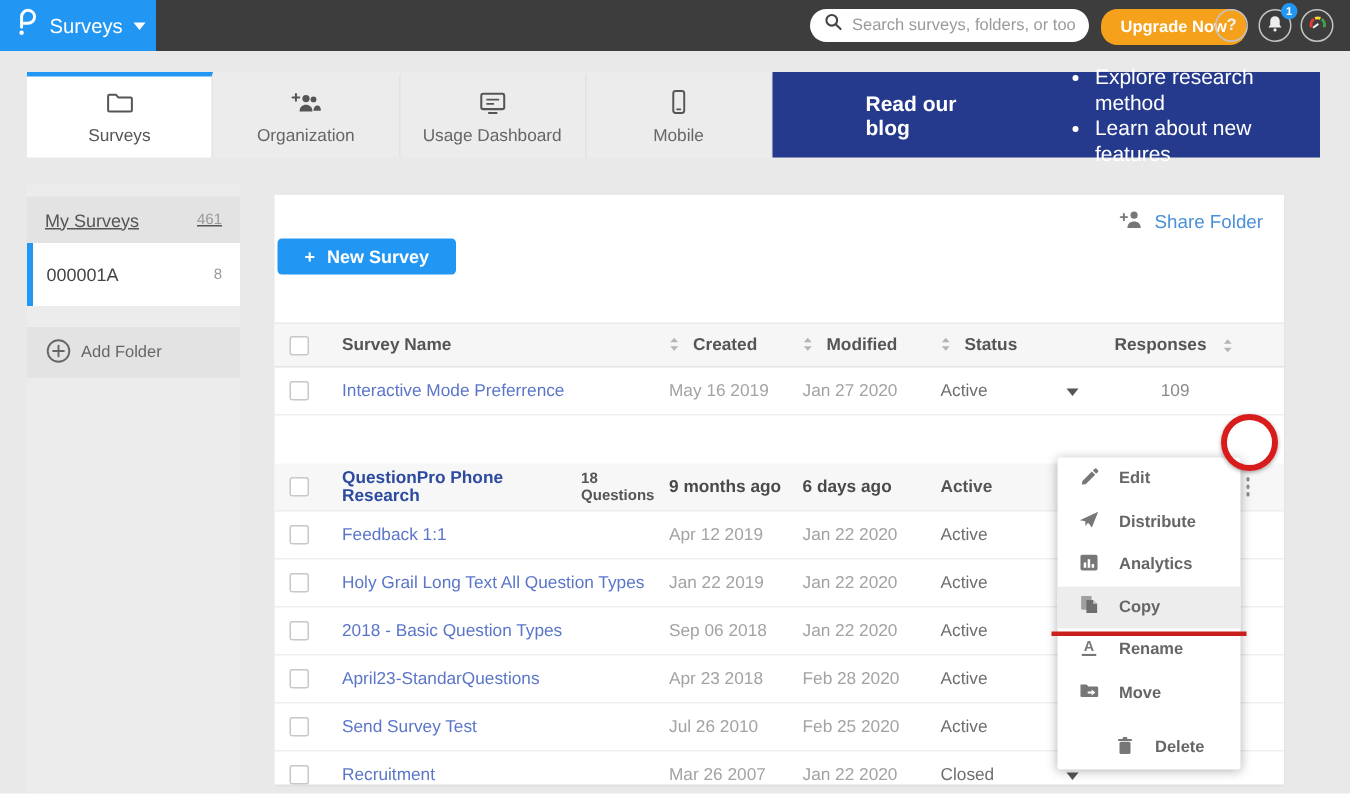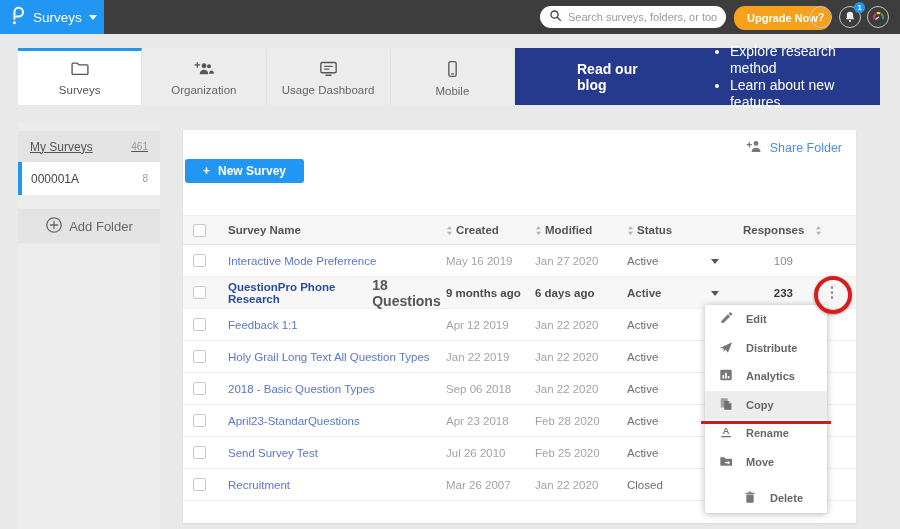--- a/index.html
+++ b/index.html
@@ -38,50 +38,50 @@
   .tab.active { background:#fff; border-top-color:#2196f3; color:#555; }
   .blog-banner { position:absolute; left:515px; top:48px; width:365px; height:57px; background:#253a8c;
     color:#fff; display:flex; align-items:center; }
   .banner-title { margin-left:62px; font-size:14px; font-weight:bold; }
   .banner-bullets { margin-left:52px; font-size:14px; line-height:17px; list-style:disc; padding-left:12px; }
   
   .sidebar { position:absolute; left:18px; top:123px; width:142px; height:406px; background:#ececec; }
   .side-row { height:31px; display:flex; align-items:center; justify-content:space-between; padding:0 12px;
     background:#e3e3e3; font-size:12px; color:#555; cursor:pointer; margin-top:0; }
   .side-row:first-child { margin-top:8px;text-decoration:underline; }
-  .side-row.selected { background:#fff; border-left:4px solid #2196f3; padding-left:9px; color:#444; height:33px; }
+  .side-row.selected { background:#fff; border-left:4px solid #2196f3; padding-left:9px; color:#444; height:42px; }
   .side-count { font-size:10px; color:#999; }
   .add-folder { height:34px; margin-top:14px; background:#e3e3e3; display:flex; align-items:center; gap:6px;
-    padding:0 12px; font-size:13px; color:#666; cursor:pointer;justify-content:center; }
+    padding:0 12px; font-size:11px; color:#666; cursor:pointer; }
   
   .card { position:absolute; left:183px; top:130px; width:673px; height:393px; background:#fff;
     box-shadow:0 1px 2px rgba(0,0,0,0.08); }
   .share-folder { position:absolute; top:9px; right:14px; display:flex; align-items:center; gap:8px;
     color:#4a90d9; font-size:12.5px; cursor:pointer; }
   .new-survey { position:absolute; left:2px; top:29px; width:119px; height:24px; background:#2196f3; border:none;
     border-radius:3px; color:#fff; font-size:12px; font-weight:bold; display:flex; align-items:center;
     justify-content:center; gap:8px; cursor:pointer; font-family:"Liberation Sans", sans-serif; }
   
   .table { position:absolute; left:0; top:85px; width:673px; }
   .thead { height:30px; background:#f6f6f6; border-top:1px solid #ececec; border-bottom:1px solid #e4e4e4;
     display:flex; align-items:center; font-size:11.5px; font-weight:bold; color:#555; }
   .trow { height:32px; display:flex; align-items:center; border-bottom:1px solid #efefef; font-size:11.5px; }
-  .trow.hl { background:#f7f7f7; }
+  .trow.hl { background:#f7f7f7;margin-top:32px; }
   .col-check { width:36px; padding-left:10px; }
   .col-name { flex:1; padding-left:9px; display:flex; align-items:center; }
   .col-created { width:89px; }
   .col-modified { width:92px; }
   .col-status { width:116px; position:relative; }
   .col-resp { width:65px; text-align:right; padding-right:15px; }
   .col-actions { width:48px; display:flex; align-items:center; justify-content:center; }
-  .hcell { display:flex; align-items:center; gap:3px; }
+  .hcell { display:flex; gap:9px; }
   .checkbox { width:13px; height:13px; border:1px solid #c8c8c8; border-radius:2px; background:#fff; cursor:pointer; }
   .survey-link { color:#5b76c9; cursor:pointer; text-decoration:none; }
   .trow.hl .survey-link { color:#2c4aa0; font-weight:bold; }
-  .q-badge { font-size:14px; font-weight:bold; color:#555; margin-left:8px; }
+  .q-badge { font-size:10px; font-weight:bold; color:#555; margin-left:8px; }
   .cell-date { color:#a3a3a3; }
   .trow.hl .cell-date { color:#4a4a4a; font-weight:bold; }
   .cell-status { color:#6e6e6e; }
   .trow.hl .cell-status { color:#555; font-weight:bold; }
   .cell-resp { color:#8a8a8a; }
   .trow.hl .cell-resp { color:#383838; font-weight:bold; }
   .status-caret { position:absolute; left:84px; top:50%; margin-top:-2px; width:0; height:0;
     border-left:4px solid transparent; border-right:4px solid transparent; border-top:5px solid #555; cursor:pointer; }
   .kebab { display:flex; flex-direction:column; gap:2.5px; cursor:pointer; padding:3px; }
   .kebab span { width:2.5px; height:2.5px; border-radius:50%; background:#8a8a8a; }

